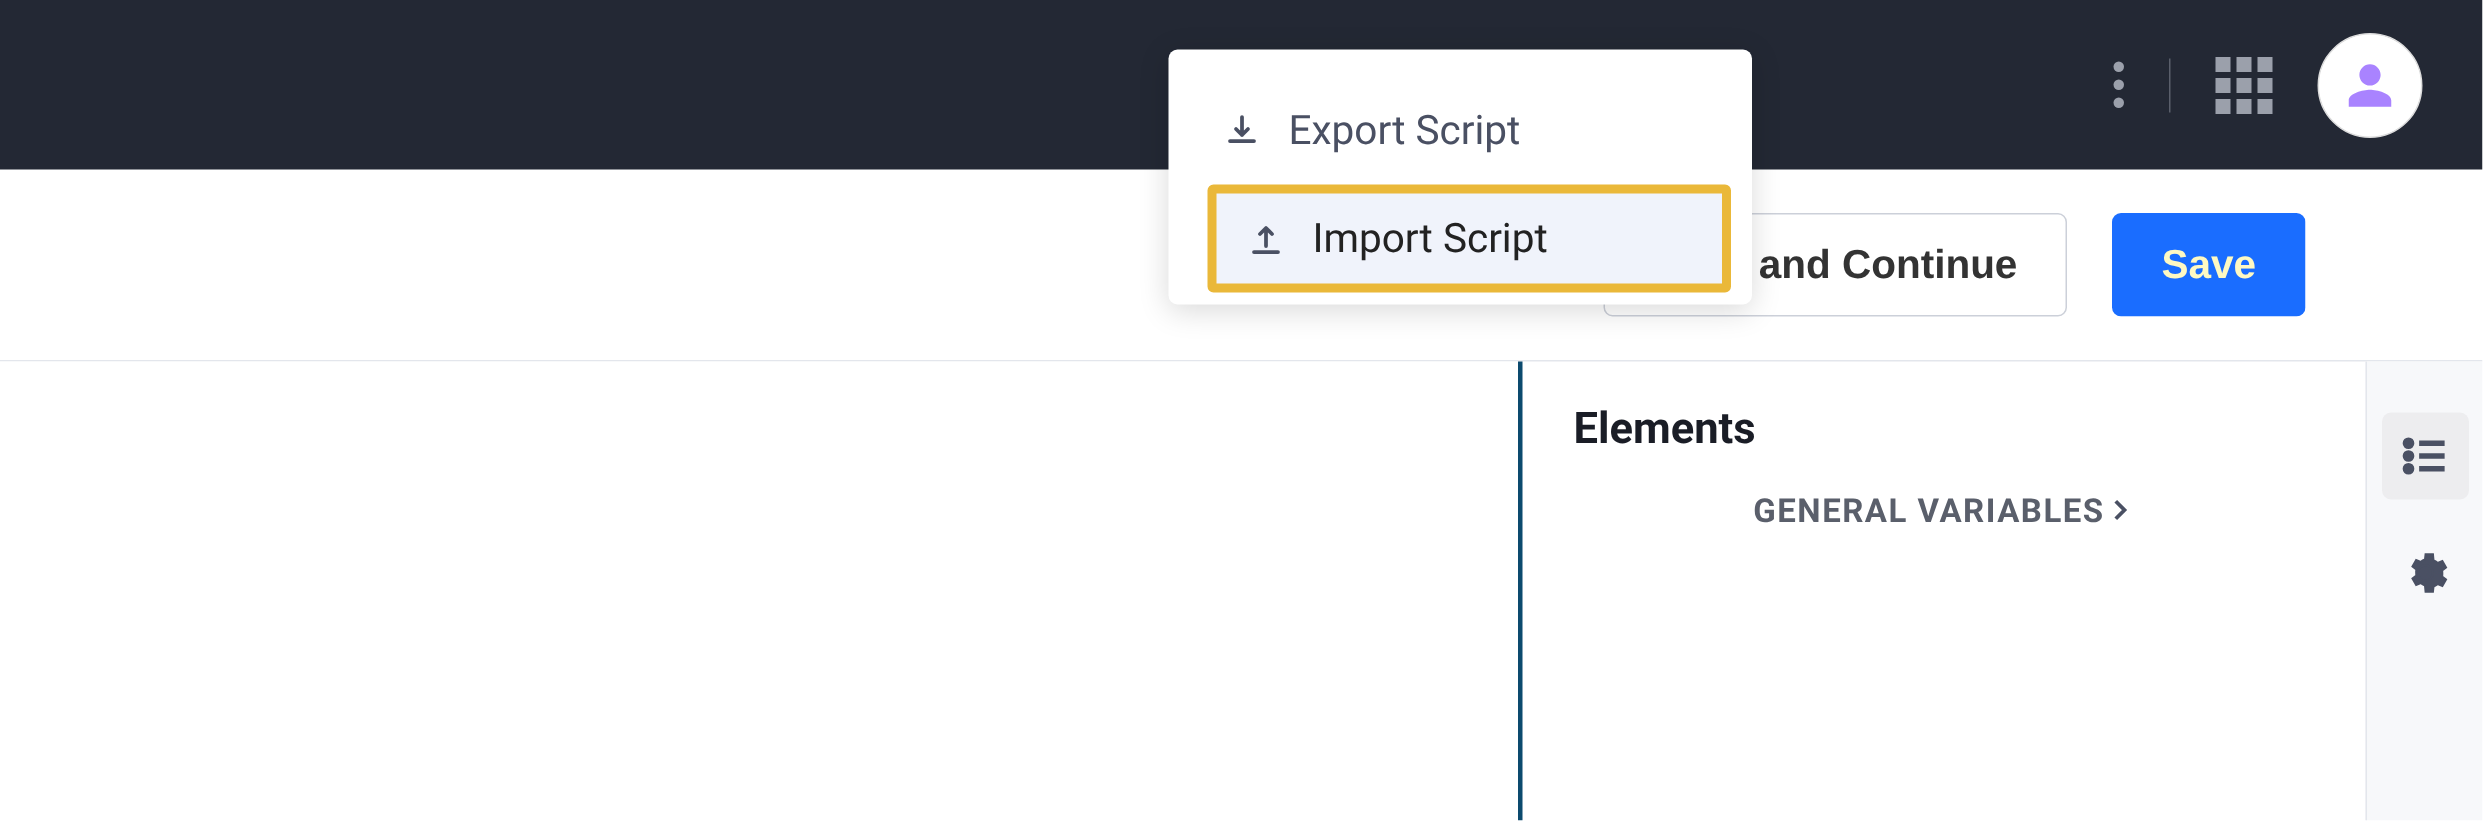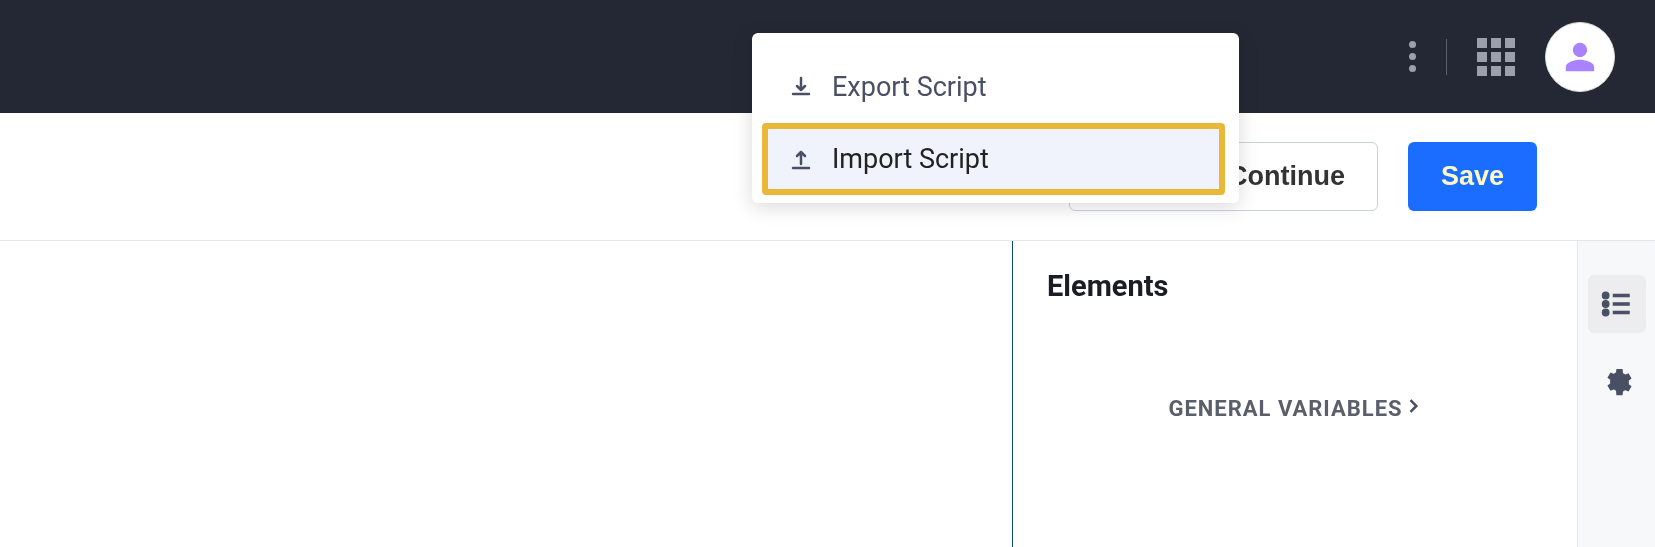--- a/index.html
+++ b/index.html
@@ -72,22 +72,22 @@
       align-items: center;
       justify-content: center;
       border: 1px solid #ddd;
     }
     .avatar svg { fill: #a983ff; }
 
     
     .dropdown-menu {
       position: absolute;
       top: 33px;
-      left: 752px;
-      width: 487px;
+      left: 779px;
+      width: 389px;
       background: #fff;
       border-radius: 6px;
       box-shadow: 0 4px 20px rgba(0,0,0,0.15);
       padding: 18px 14px 8px 10px;
       z-index: 100;
     }
     .dropdown-item {
       display: flex;
       align-items: center;
       gap: 18px;
@@ -95,20 +95,21 @@
       font-size: 27px;
       color: #4a5063;
       cursor: pointer;
       border-radius: 4px;
     }
     .dropdown-item.highlighted {
       background: #f0f3fb;
       border: 6px solid #eab839;
       padding: 14px 20px;
       color: #222;
+      margin-left: 16px;
     }
     .dropdown-icon {
       width: 26px;
       height: 26px;
       display: flex;
       align-items: center;
       justify-content: center;
       flex-shrink: 0;
     }
     .dropdown-icon svg { fill: #4a5063; stroke: #4a5063; }
@@ -147,24 +148,24 @@
     .main-area {
       display: flex;
       height: calc(100% - 113px - 128px);
     }
     .canvas-area {
       flex: 1;
       background: #fff;
     }
     .elements-panel {
       width: 565px;
-      border-left: 1px solid #0c4a6e;
+      border-left: 3px solid #0c4a6e;
       padding: 28px 34px 0 34px;
       display: flex;
-      flex-direction: row;
+      flex-direction: column;
     }
     .elements-title {
       font-size: 29px;
       font-weight: 700;
       color: #1a1d26;
       margin-bottom: 26px;
     }
     .search-box {
       display: flex;
       align-items: center;
@@ -180,21 +181,21 @@
       font-size: 26px;
       color: #6a6f7c;
       outline: none;
     }
     .search-input::placeholder { color: #8a8f9c; }
     .search-icon svg { stroke: #4a5063; fill: none; }
 
     .section-row {
       display: flex;
       align-items: center;
-      justify-content: space-between;
+      justify-content: center;
       cursor: pointer;
     }
     .section-label {
       font-size: 22px;
       font-weight: 700;
       letter-spacing: 1px;
       color: #5a5f6b;
     }
     .chevron svg { stroke: #4a5063; fill: none; }
 

